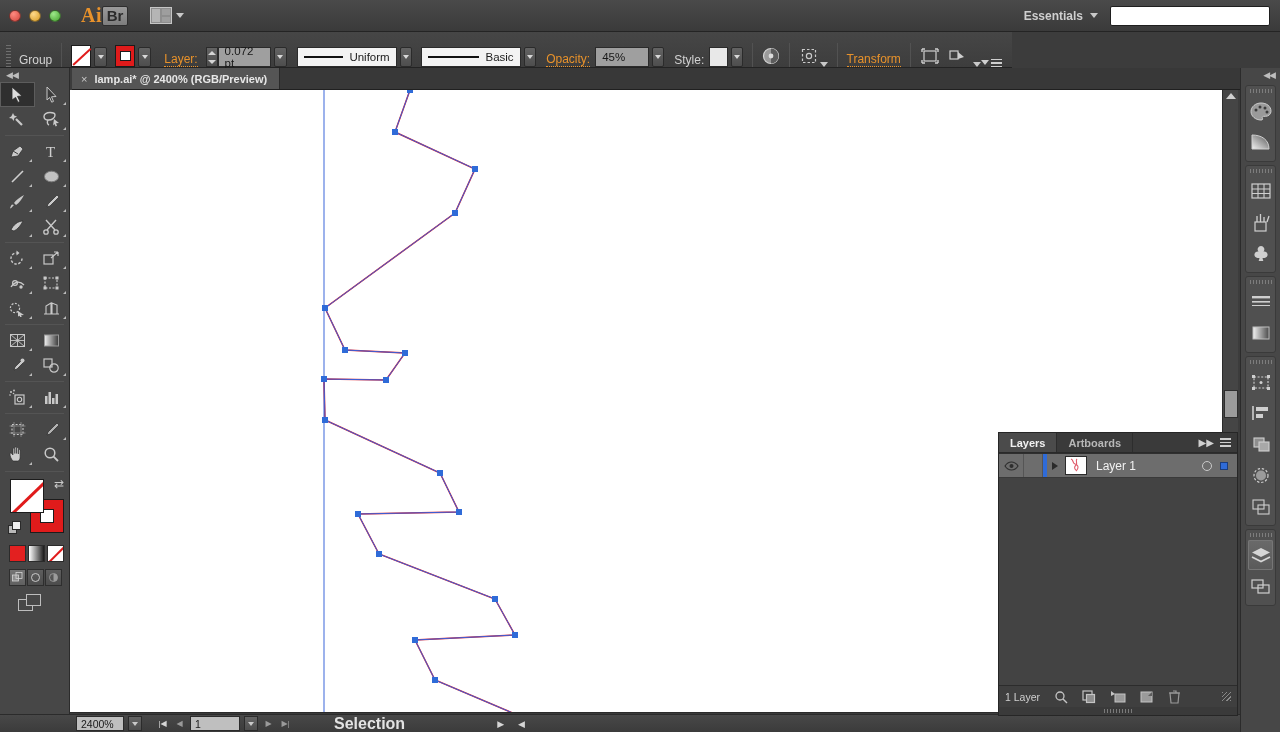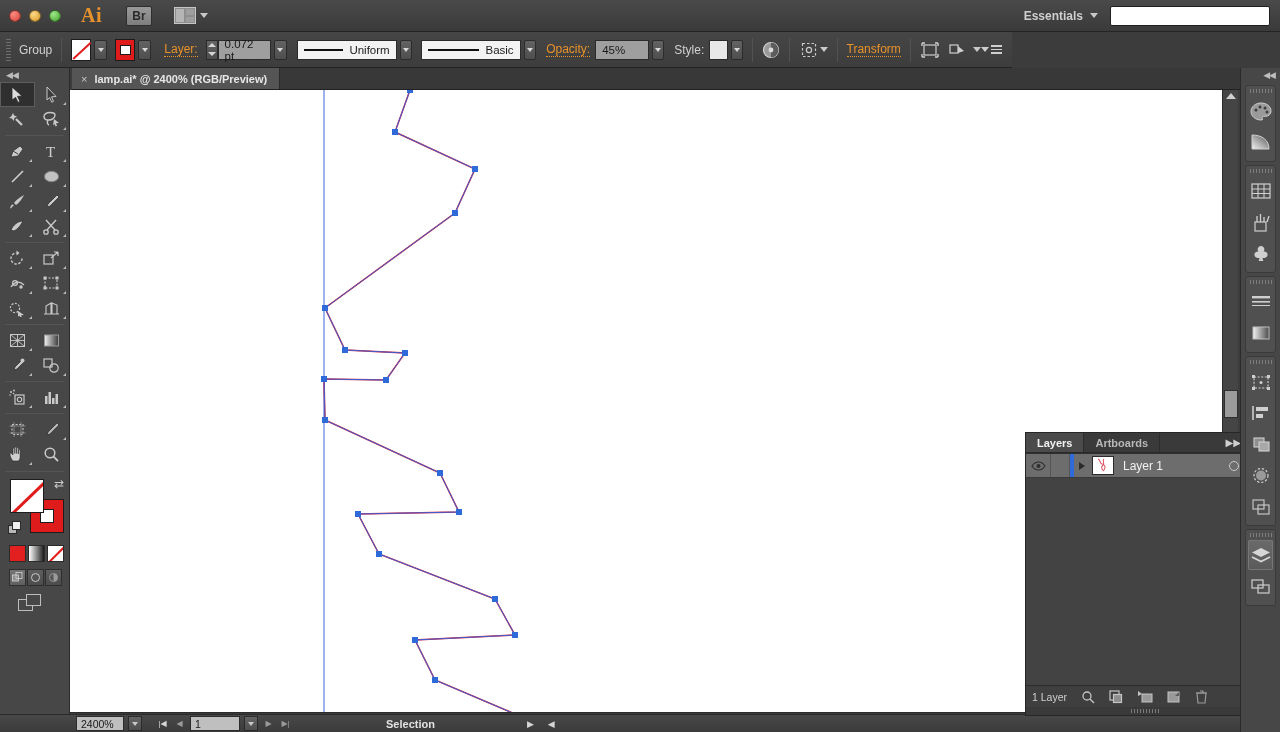--- a/index.html
+++ b/index.html
@@ -21,24 +21,24 @@
   .traffic { display: flex; gap: 8px; margin-left: 9px; align-items: center; }
   .tl { width: 12px; height: 12px; border-radius: 50%; border: 1px solid rgba(0,0,0,.45); }
   .tl.close { background: radial-gradient(circle at 35% 30%, #ff8a80, #d1443b); }
   .tl.min   { background: radial-gradient(circle at 35% 30%, #ffd98a, #d79a20); }
   .tl.max   { background: radial-gradient(circle at 35% 30%, #9de88a, #43a12b); }
   .ai-logo {
     margin-left: 20px; color: #e8922b; font-size: 20px; font-weight: bold;
     font-family: "Liberation Serif", serif; letter-spacing: .5px;
   }
   .br-btn {
-    margin-left: 24px; width: 26px; height: 20px;
+    width: 26px; height: 20px;
     background: linear-gradient(#9a9a9a, #7e7e7e);
     border: 1px solid #2e2e2e; border-radius: 2px;
-    color: #2b2b2b; font-size: 12px; font-weight: bold;
+    color: #2b2b2b; font-size: 15px; font-weight: bold;
     display: flex; align-items: center; justify-content: center;
   }
   .arrange-btn { margin-left: 22px; display: flex; align-items: center; gap: 4px; }
   .arrange-ico {
     width: 22px; height: 17px; border: 1.5px solid #c6c6c6; background: #5a5a5a;
     display: grid; grid-template-columns: 1fr 1fr; grid-template-rows: 1fr 1fr;
   }
   .arrange-ico i { border: .5px solid #8e8e8e; background: #9e9e9e; display:block; }
   .arrange-ico i:nth-child(1){ grid-row: 1 / span 2; background:#b5b5b5;}
   .caret { width: 0; height: 0; border-left: 4px solid transparent; border-right: 4px solid transparent; border-top: 5px solid #c9c9c9; }
@@ -50,21 +50,21 @@
   .help-search {
     width: 160px; height: 20px; background: #ffffff;
     border: 1px solid #1f1f1f; border-radius: 2px; margin-right: 10px;
   }
 
   
   .controlbar {
     position: absolute; left: 0; top: 32px; width: 1012px; height: 36px;
     background: linear-gradient(#464646, #3d3d3d);
     border-bottom: 1px solid #232323;
-    display: flex; align-items: center; padding: 0 6px;
+    display: flex; align-items: flex-end; padding: 0 6px;
   }
   .grip { width: 6px; height: 22px; margin-right: 8px;
     background: repeating-linear-gradient(#6e6e6e 0 1px, transparent 1px 3px); }
   .cb-label { color: #d2d2d2; font-size: 12px; }
   .cb-sep { width: 1px; height: 24px; background: #2c2c2c; border-right: 1px solid #525252; margin: 0 9px; }
   .sw-fill {
     width: 24px; height: 22px; background: #fff; border: 1px solid #1c1c1c; position: relative;
   }
   .sw-fill::after {
     content: ""; position: absolute; left: -2px; top: 50%; width: 130%; height: 2px;
@@ -193,28 +193,28 @@
     position: absolute; left: 0; top: 714px; width: 1280px; height: 18px;
     background: linear-gradient(#484848, #3b3b3b); border-top: 1px solid #2b2b2b;
     display: flex; align-items: center; padding-left: 76px; gap: 4px;
   }
   .sb-field { height: 15px; background: #bfbfbf; border: 1px solid #2b2b2b;
     color: #191919; font-size: 10.5px; display:flex; align-items:center; padding: 0 4px; }
   .sb-dd { width: 14px; height: 15px; background: linear-gradient(#646464,#4e4e4e);
     border: 1px solid #2b2b2b; display:flex;align-items:center;justify-content:center;}
   .nav-btn { width: 13px; height: 15px; display:flex; align-items:center; justify-content:center; color:#9a9a9a; font-size:8px;}
   .nav-btn.on { color: #d6d6d6; }
-  .sb-status { color: #e2e2e2; font-size: 11px; font-weight: bold; margin-left: 90px; }
+  .sb-status { color: #e2e2e2; font-size: 16px; font-weight: bold; margin-left: 38px; }
   .sb-arrow { color: #d6d6d6; font-size: 9px; }
 
   
   .layers {
     position: absolute; left: 998px; top: 432px; width: 240px; height: 284px;
     background: #3f3f3f; border: 1px solid #262626;
-    display: flex; flex-direction: column; margin-left: 27px;
+    display: flex; flex-direction: column;
   }
   .lp-tabs { height: 20px; background: #3a3a3a; display: flex; align-items: stretch; border-bottom:1px solid #2a2a2a;}
   .lp-tab { padding: 0 11px; display:flex; align-items:center; color:#b8b8b8; font-size:11px; font-weight:bold;
             border-right:1px solid #2d2d2d;}
   .lp-tab.active { background: #4b4b4b; color: #f1f1f1; }
   .lp-tools { margin-left:auto; display:flex; align-items:center; gap:6px; padding-right:6px; }
   .lp-chev { color:#cfcfcf; font-size:10px; }
   .lp-body { flex:1; background: #434343; border-top:1px solid #2f2f2f; }
   .layer-row {
     height: 24px; display: flex; align-items: center;

